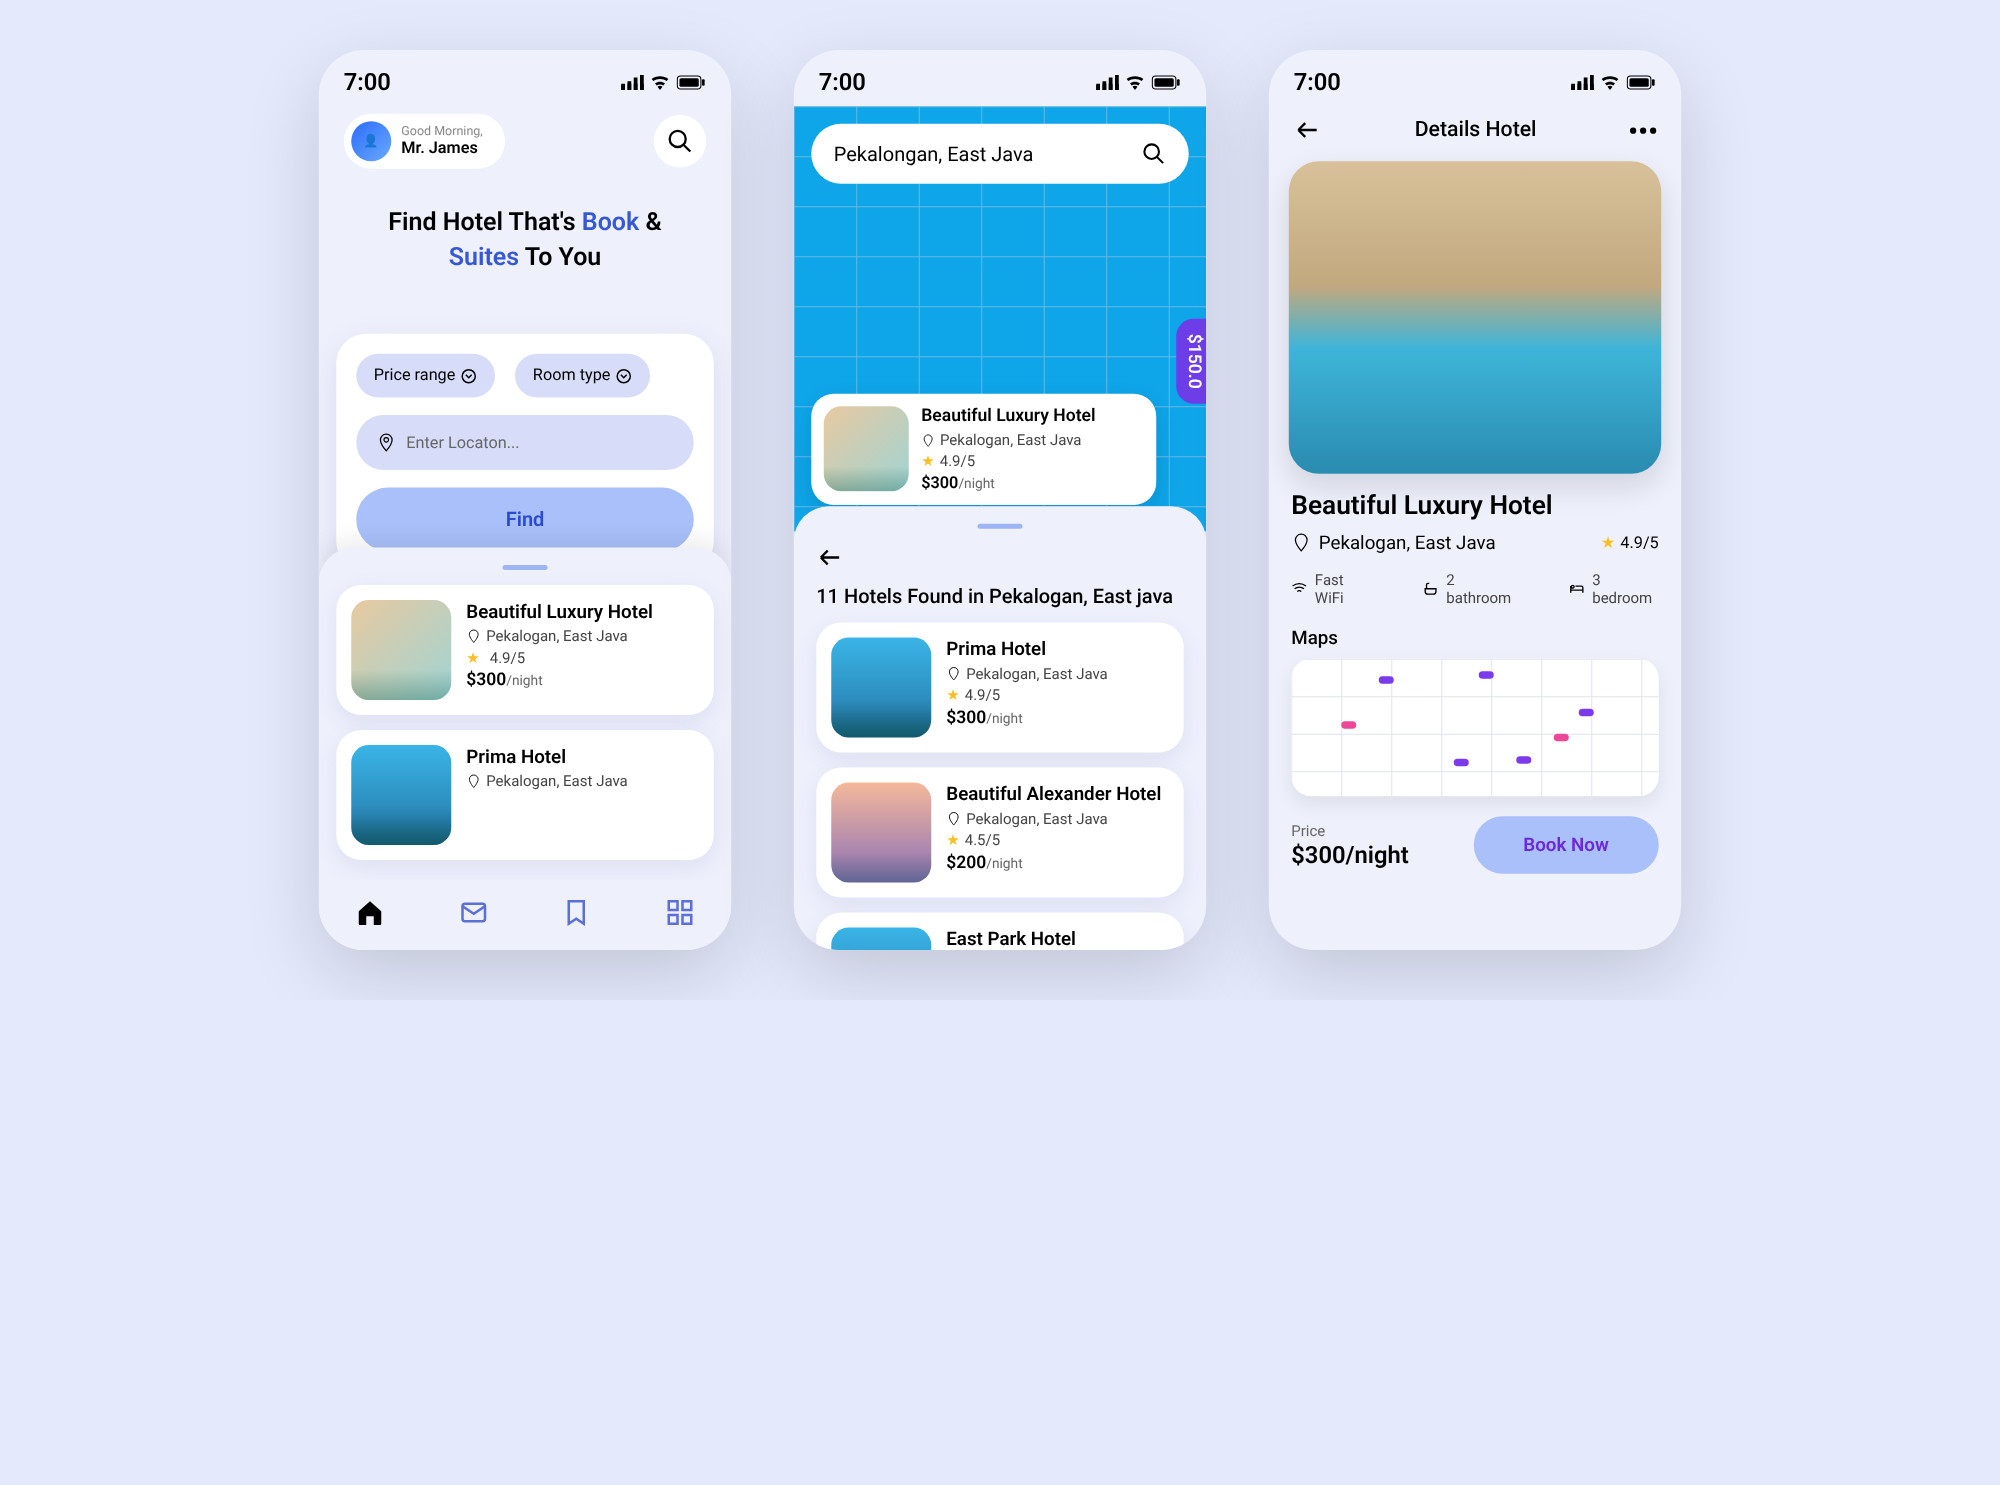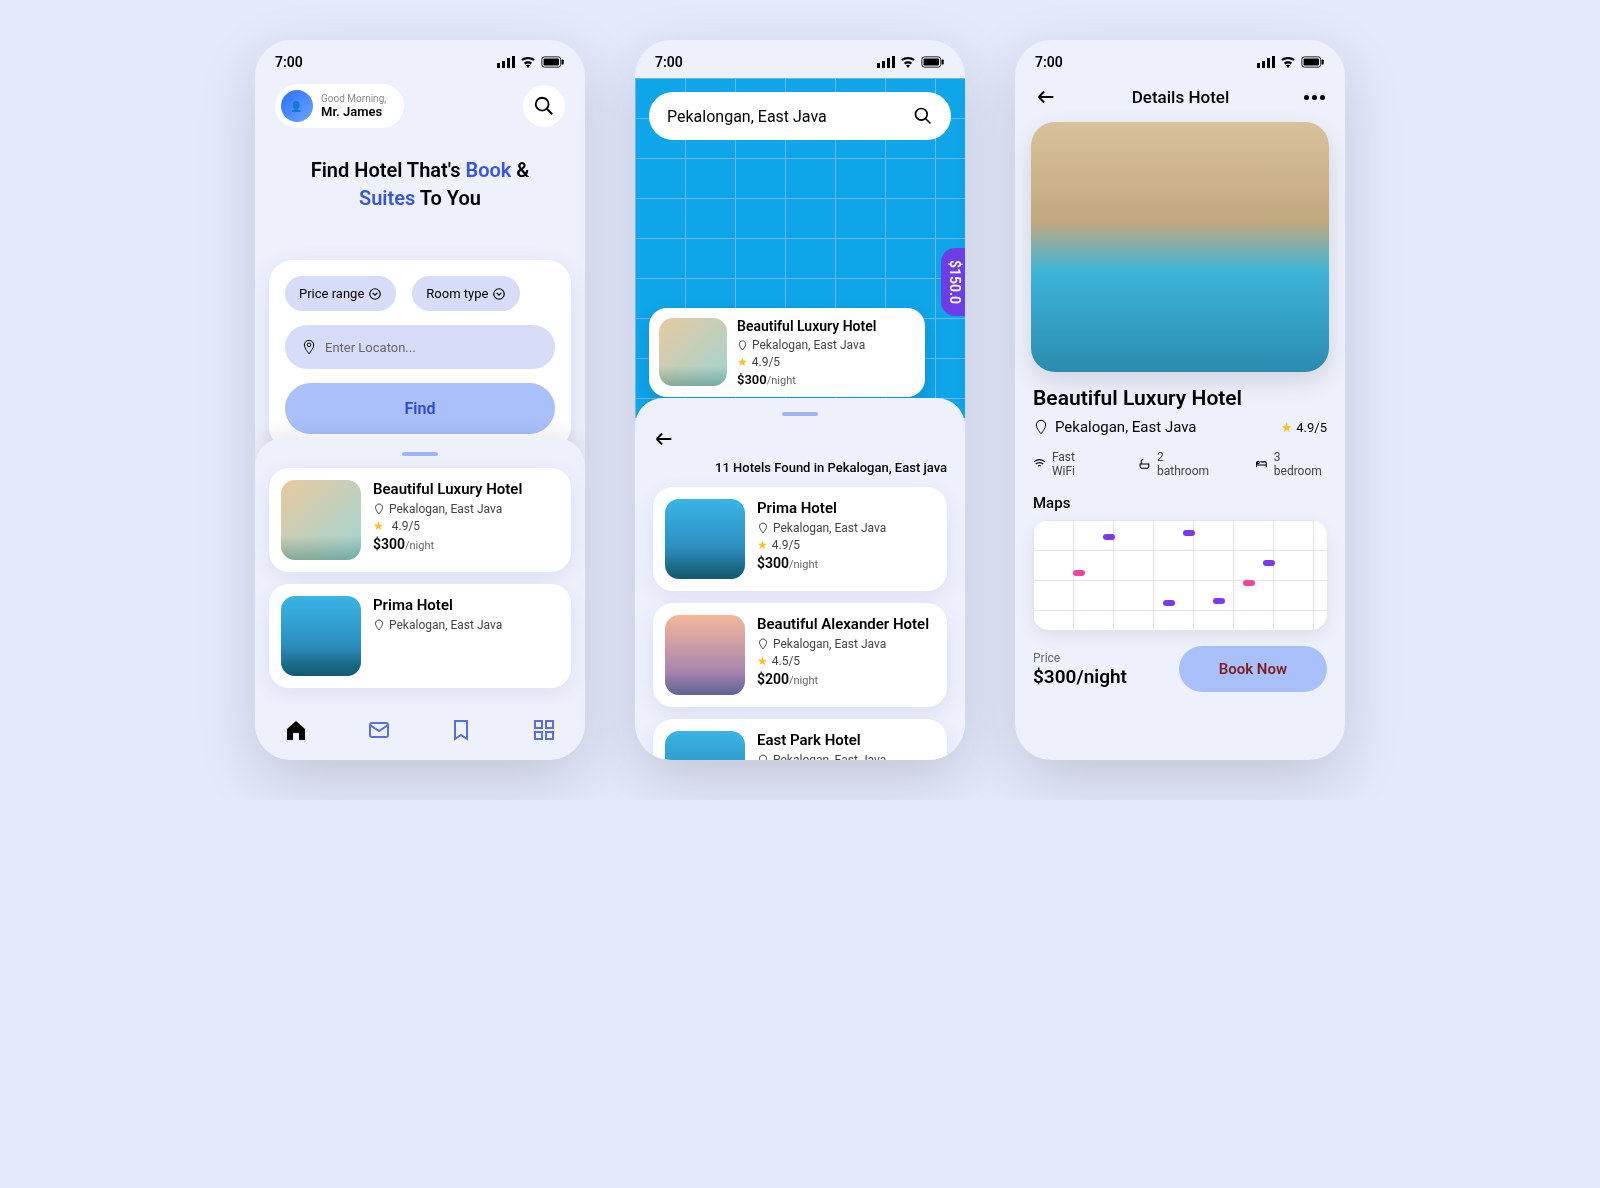--- a/index.html
+++ b/index.html
@@ -1,18 +1,18 @@
 <!DOCTYPE html>
 <html><head>
 <meta charset="utf-8">
 <style>
 * { box-sizing: border-box; margin: 0; padding: 0; font-family: -apple-system, BlinkMacSystemFont, 'Segoe UI', Roboto, sans-serif; }
 body { background: #e4e9fc; padding: 40px; display: flex; gap: 50px; justify-content: center; align-items: flex-start; }
 .phone { width: 330px; height: 720px; background: #eef0fc; border-radius: 36px; overflow: hidden; box-shadow: 0 20px 60px rgba(0,0,0,0.15); position: relative; display: flex; flex-direction: column; }
-.statusbar { display: flex; justify-content: space-between; align-items: center; padding: 14px 20px 8px; font-size: 14px; font-weight: 600; }
+.statusbar { display: flex; justify-content: space-between; align-items: center; padding: 14px 20px 8px; font-size: 19px; font-weight: 600; }
 .status-icons { display: flex; gap: 5px; align-items: center; }
 .signal { display: inline-block; width: 18px; height: 12px; position: relative; }
 .signal::before { content: ""; position: absolute; bottom: 0; left: 0; width: 3px; height: 5px; background: #000; box-shadow: 5px 0 0 0 #000, 10px 0 0 0 #000, 15px 0 0 0 #000; }
 .signal span:nth-child(1){position:absolute;bottom:0;left:0;width:3px;height:4px;background:#000;}
 .signal span:nth-child(2){position:absolute;bottom:0;left:5px;width:3px;height:7px;background:#000;}
 .signal span:nth-child(3){position:absolute;bottom:0;left:10px;width:3px;height:10px;background:#000;}
 .signal span:nth-child(4){position:absolute;bottom:0;left:15px;width:3px;height:12px;background:#000;}
 .wifi-ic svg, .batt-ic svg { display:block; }
 .content { flex: 1; overflow: hidden; position: relative; }
 
@@ -50,21 +50,21 @@
 
 
 .s2 .content { background: #d7dcee; }
 .map-area { height: 340px; background: #0ea5e9; position: relative; padding: 14px; }
 .map-lines { position:absolute; inset:0; background-image: linear-gradient(#c5cbdf 1px, transparent 1px), linear-gradient(90deg, #c5cbdf 1px, transparent 1px); background-size: 50px 40px; opacity:0.5;}
 .search-bar { background: #fff; border-radius: 999px; padding: 14px 18px; display: flex; align-items: center; justify-content: space-between; font-size: 16px; position: relative; z-index: 2; }
 .price-bubble { position: absolute; right: -4px; top: 170px; background: #6d3de8; color: #fff; border-radius: 14px 0 0 14px; padding: 12px 6px; font-size: 14px; font-weight: 600; writing-mode: vertical-rl; z-index:2;}
 .map-card { position: absolute; left: 14px; right: 40px; top: 230px; background: #fff; border-radius: 18px; padding: 10px; display: flex; gap: 10px; box-shadow: 0 8px 20px rgba(0,0,0,0.12); z-index:3;}
 .results-panel { background: #eef0fc; border-radius: 28px 28px 0 0; margin-top: -20px; position: relative; z-index: 4; padding: 14px 18px; height: 400px; overflow: hidden; }
 .back-row { display: flex; align-items: center; margin-bottom: 10px; }
-.results-title { font-size: 13px; font-weight: 500; margin-bottom: 12px; text-align: right; }
+.results-title { font-size: 16px; font-weight: 500; margin-bottom: 12px; }
 
 
 .s3-header { display: flex; align-items: center; justify-content: space-between; padding: 8px 20px 14px; }
 .s3-title { font-size: 17px; font-weight: 500; }
 .dots { display: flex; gap: 3px; }
 .dots span { width: 5px; height: 5px; background: #000; border-radius: 50%; }
 .hero-img { margin: 0 16px; height: 250px; border-radius: 24px; background: linear-gradient(180deg,#d8c19a 0%, #c2a87f 40%, #3db5d8 60%, #2a8bb0 100%); box-shadow: 0 10px 24px rgba(0,0,0,0.12); }
 .detail-body { padding: 14px 18px; }
 .hname { font-size: 21px; font-weight: 600; margin-bottom: 8px; }
 .loc-rating { display: flex; justify-content: space-between; align-items: center; margin-bottom: 14px; }
@@ -73,21 +73,21 @@
 .amenities { display: flex; gap: 41px; font-size: 12px; color: #444; margin-bottom: 16px; }
 .amenity { display: flex; align-items: center; gap: 6px; }
 .maps-label { font-size: 15px; font-weight: 500; margin-bottom: 8px; }
 .mini-map { height: 110px; background: #fff; border-radius: 16px; position: relative; overflow: hidden; box-shadow: 0 6px 16px rgba(0,0,0,0.08); }
 .mini-map::before{content:"";position:absolute;inset:0;background-image:linear-gradient(#e0e3ef 1px,transparent 1px),linear-gradient(90deg,#e0e3ef 1px,transparent 1px);background-size:40px 30px;}
 .pin { position: absolute; background: #7c3aed; border-radius: 6px; padding: 3px 6px; font-size: 8px; color: #fff; }
 .pin.pink { background: #ec4899; }
 .book-row { display: flex; justify-content: space-between; align-items: center; margin-top: 16px; }
 .price-col .lbl { font-size: 12px; color: #666; }
 .price-col .val { font-size: 19px; font-weight: 600; }
-.book-btn { background: #a9c0fa; color: #7f1d1d; border-radius: 999px; padding: 14px 40px; font-weight: 600; font-size: 15px; }
+.book-btn { background: #a9c0fa; color: #6d28d9; border-radius: 999px; padding: 14px 40px; font-weight: 600; font-size: 15px; }
 </style>
 </head>
 <body>
 
 <div class="phone s1">
   <div class="statusbar">
     <span>7:00</span>
     <div class="status-icons">
       <span class="signal">
           <span></span>

